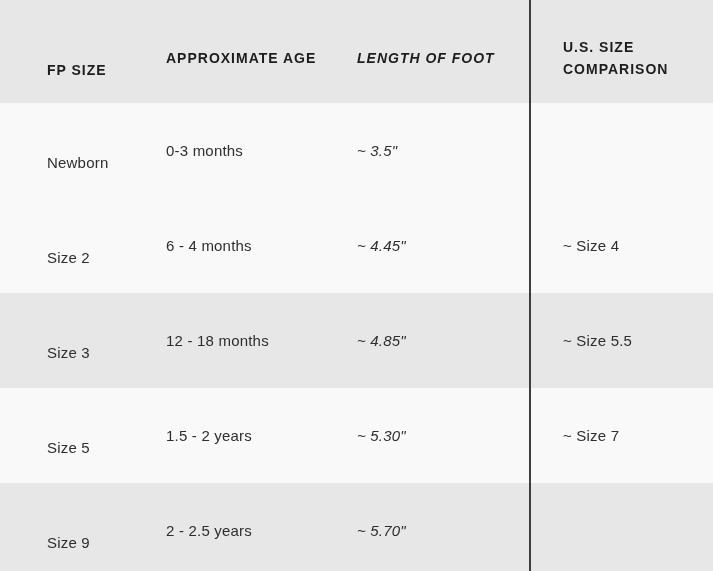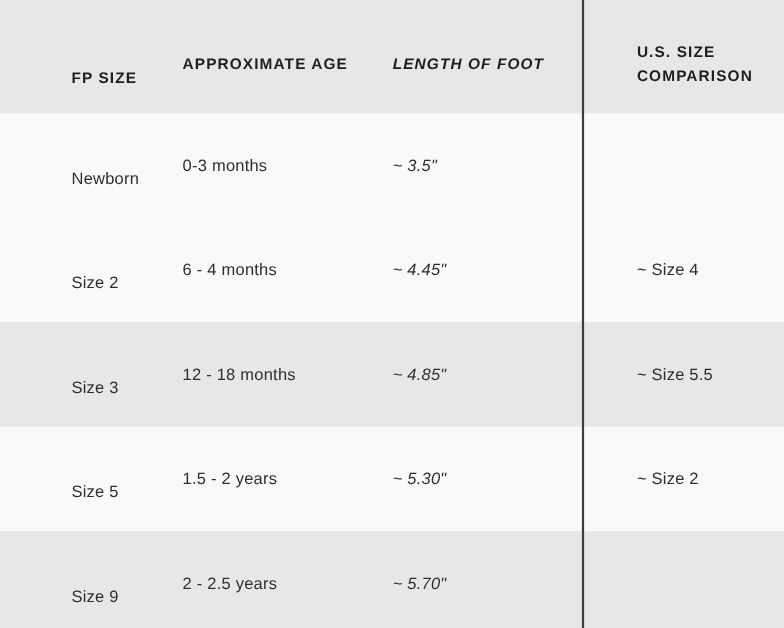--- a/index.html
+++ b/index.html
@@ -53,24 +53,24 @@
     color:var(--body-text);
     font-size:15px;
     letter-spacing:0.2px;
   }
   .row-white{background:var(--row-white);}
   .row-gray{background:var(--row-gray);}
   .filler{
     height:27px;
     background:var(--row-gray);
   }
-  .c1{padding-left:65px;margin-top:24px;}
+  .c1{padding-left:47px;margin-top:24px;}
   .c2{padding-left:0;}
   .c3{padding-left:1px;font-style:italic;}
-  .c4{padding-left:50px;}
+  .c4{padding-left:34px;}
   .hc4-inner{display:block;max-width:130px;}
 </style>
 </head>
 <body>
 
 <div class="chart-wrap">
   <div class="v-divider"></div>
 
   <div class="row header-row">
     <div class="c1">FP SIZE</div>
@@ -99,21 +99,21 @@
     <div class="c1">Size 3</div>
     <div class="c2">12 - 18 months</div>
     <div class="c3">~ 4.85"</div>
     <div class="c4">~ Size 5.5</div>
   </div>
 
   <div class="row body-row row-white">
     <div class="c1">Size 5</div>
     <div class="c2">1.5 - 2 years</div>
     <div class="c3">~ 5.30"</div>
-    <div class="c4">~ Size 2</div>
+    <div class="c4">~ Size 7</div>
   </div>
 
   <div class="row body-row row-gray">
     <div class="c1">Size 9</div>
     <div class="c2">2 - 2.5 years</div>
     <div class="c3">~ 5.70"</div>
   </div>
 
   <div class="filler"></div>
 </div>

